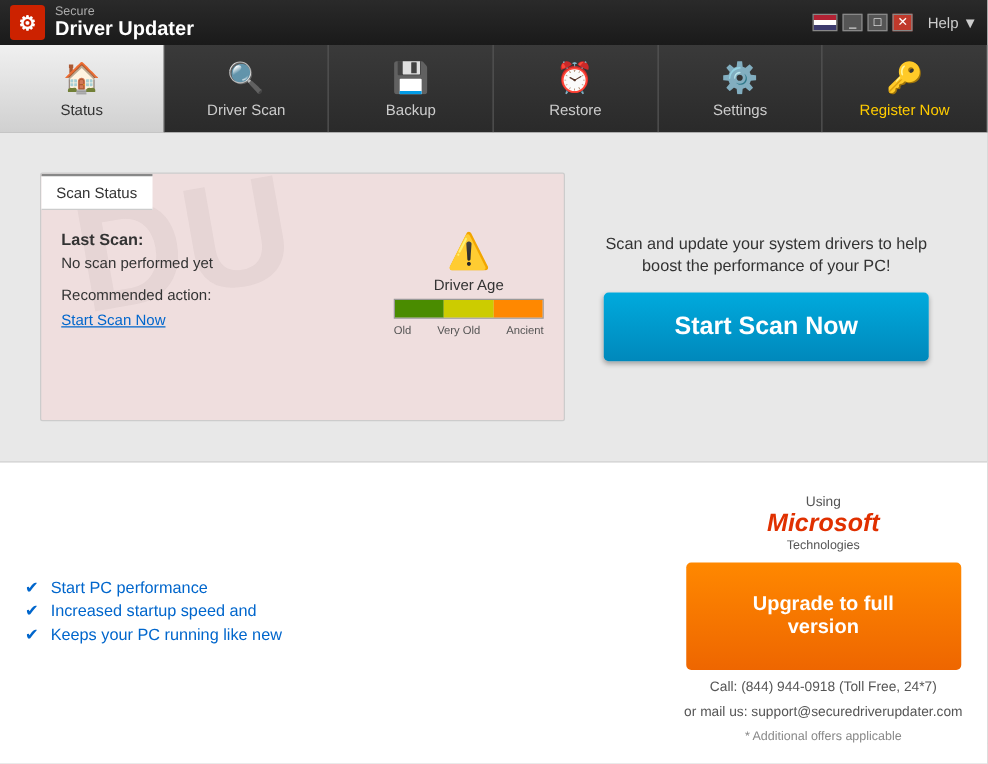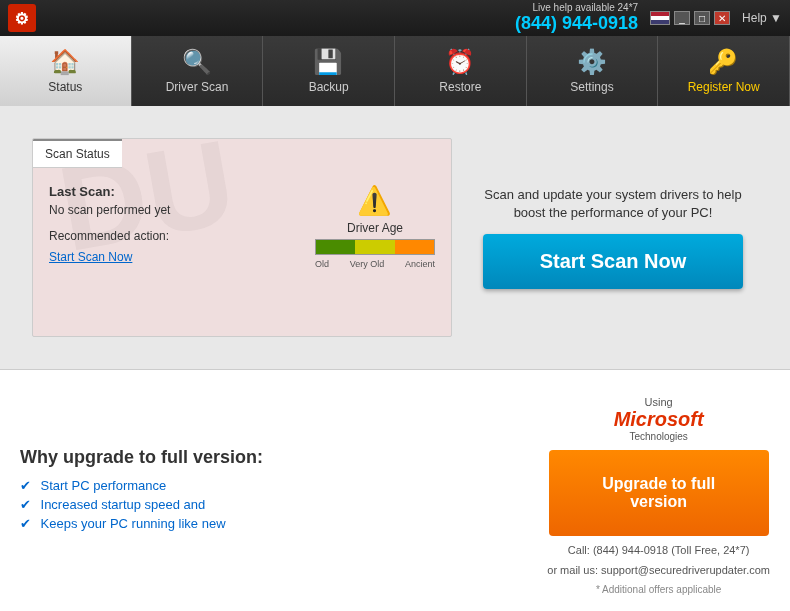--- a/index.html
+++ b/index.html
@@ -136,26 +136,26 @@
   </style>
 </head>
 <body>
 
 <div class="title-bar">
   <div class="title-bar-left">
     <svg class="title-bar-logo" viewBox="0 0 28 28">
       <rect width="28" height="28" fill="#cc2200" rx="3"></rect>
       <text x="14" y="20" text-anchor="middle" fill="white" font-size="16" font-weight="bold">⚙</text>
     </svg>
+    <div class="title-bar-text">
+      <span class="title-bar-secure">Secure</span>
+      <span class="title-bar-name">Driver Updater</span>
+    </div>
   </div>
   <div class="title-bar-right">
-    <div class="live-help">
-      <span class="live-help-text">Live help available 24*7</span>
-      <span class="phone-number">(844) 944-0918</span>
-    </div>
     <div class="title-bar-controls">
       <div class="flag-icon"></div>
       <div class="win-btn">_</div>
       <div class="win-btn">□</div>
       <div class="win-btn close">✕</div>
     </div>
     <span class="help-btn">Help ▼</span>
   </div>
 </div>
 
@@ -218,21 +218,20 @@
     </div>
 
     <div class="right-panel">
       <div class="scan-desc">Scan and update your system drivers to help boost the performance of your PC!</div>
       <button class="start-scan-btn">Start Scan Now</button>
     </div>
   </div>
 
   <div class="bottom-section">
     <div class="upgrade-left">
-      <h3>Why upgrade to full version:</h3>
       <div class="upgrade-feature">
         <span class="checkmark">✔</span>
         <span>Start PC performance</span>
       </div>
       <div class="upgrade-feature">
         <span class="checkmark">✔</span>
         <span>Increased startup speed and</span>
       </div>
       <div class="upgrade-feature">
         <span class="checkmark">✔</span>

